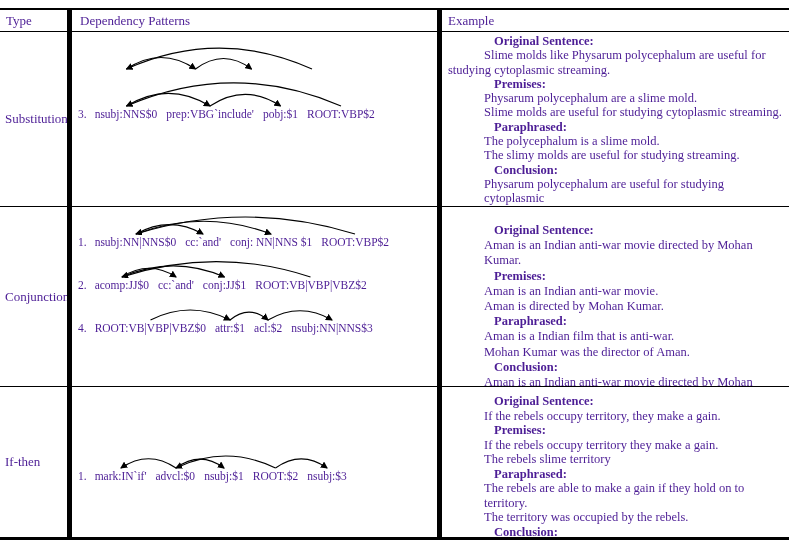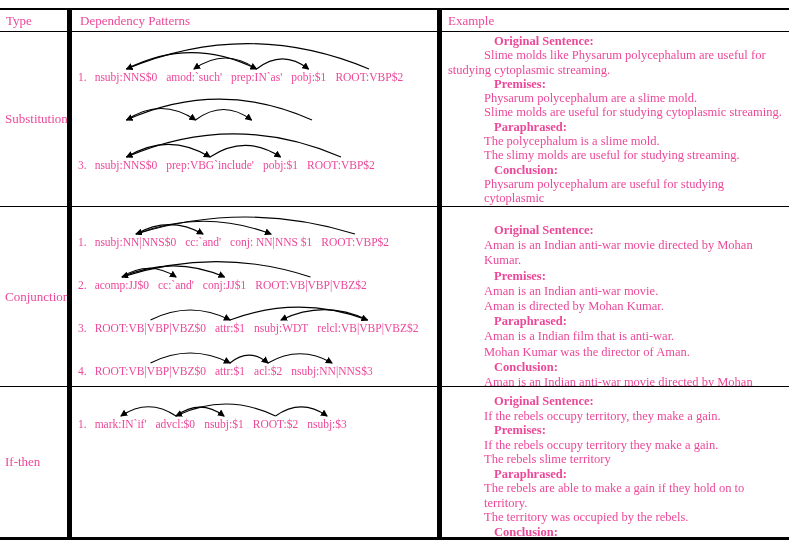--- a/index.html
+++ b/index.html
@@ -1,30 +1,30 @@
 <!DOCTYPE html>
 <html><head>
 <meta charset="utf-8">
 <style>
   html,body{margin:0;padding:0;background:#ffffff;}
   .page{width:789px;height:544px;box-sizing:border-box;padding-top:8px;
-        font-family:"Liberation Serif", serif;color:#ec4899;background:#fff;overflow:hidden;}
+        font-family:"Liberation Serif", serif;color:#4c1d95;background:#fff;overflow:hidden;}
   .tbl{border-top:2px solid #000;border-bottom:3px solid #000;}
   .grid-row{display:grid;grid-template-columns:67px 370px 352px;}
   .cell{box-sizing:border-box;overflow:hidden;}
   .cell + .cell{border-left:5px solid #000000;}
   .hdr-row{border-bottom:1px solid #000;}
   .hdr-row .cell{height:21px;font-size:13px;padding:3px 0 0 6px;}
   .hdr-row .cell.pat{padding-left:8px;}
   .body-row{border-bottom:1px solid #000;}
   .body-row:last-child{border-bottom:none;}
   .r1{height:174px;} .r2{height:179px;} .r3{height:150px;}
   .c-type{display:flex;align-items:center;padding-left:5px;font-size:13px;}
   .c-pat{position:relative;padding:4px 2px 0 6px;}
-  .r3 .c-pat{display:flex;flex-direction:column;justify-content:flex-start;padding-top:0;}
+  .r3 .c-pat{display:flex;flex-direction:column;justify-content:center;padding-top:0;}
   .r2 .c-pat{padding-top:2px;}
   .pattern{position:relative;margin-bottom:3px;}
   .arc-svg{display:block;}
   .arc{fill:none;stroke:#000;stroke-width:1.1;}
   .tok-line{white-space:nowrap;font-size:11.5px;line-height:14px;}
   .tok-num{margin-right:8px;}
   .tok{margin-right:9px;}
   .c-ex{padding:2px 4px 0 6px;font-size:12.5px;}
   .r1 .c-ex{line-height:14.3px;}
   .r2 .c-ex{line-height:15.2px;padding-top:16px;}
@@ -49,29 +49,20 @@
 
     <div class="grid-row hdr-row">
       <div class="cell">Type</div>
       <div class="cell pat">Dependency Patterns</div>
       <div class="cell">Example</div>
     </div>
 
     <div class="grid-row body-row r1">
       <div class="cell c-type">Substitution</div>
       <div class="cell c-pat">
-        <div class="pattern">
-            <svg class="arc-svg" height="34" width="361" viewBox="0 0 361 34">
-              <path d="M 291 33 Q 169.75 -17.800000000000004 48.5 33" class="arc" marker-end="url(#arrowhead)"></path>
-              <path d="M 178.5 33 Q 147.25 11 116 33" class="arc" marker-end="url(#arrowhead)"></path>
-              <path d="M 48.5 33 Q 113.5 0.20000000000000284 178.5 33" class="arc" marker-end="url(#arrowhead)"></path>
-              <path d="M 178.5 33 Q 204.5 12.68 230.5 33" class="arc" marker-end="url(#arrowhead)"></path>
-            </svg>
-            <div class="tok-line"><span class="tok-num">1.</span><span class="tok">nsubj:NNS$0</span><span class="tok">amod:`such'</span><span class="tok">prep:IN`as'</span><span class="tok">pobj:$1</span><span class="tok">ROOT:VBP$2</span></div>
-          </div>
         <div class="pattern">
             <svg class="arc-svg" height="34" width="361" viewBox="0 0 361 34">
               <path d="M 234 33 Q 141.25 -8.68 48.5 33" class="arc" marker-end="url(#arrowhead)"></path>
               <path d="M 48.5 33 Q 83 9.96 117.5 33" class="arc" marker-end="url(#arrowhead)"></path>
               <path d="M 117.5 33 Q 145.5 12.04 173.5 33" class="arc" marker-end="url(#arrowhead)"></path>
             </svg>
           </div>
         <div class="pattern">
             <svg class="arc-svg" height="34" width="361" viewBox="0 0 361 34">
               <path d="M 263 33 Q 155.75 -13.32 48.5 33" class="arc" marker-end="url(#arrowhead)"></path>
@@ -112,28 +103,20 @@
             <svg class="arc-svg" height="26" width="361" viewBox="0 0 361 26">
               <path d="M 232.5 25 Q 138.25 -5.850000000000001 44 25" class="arc" marker-end="url(#arrowhead)"></path>
               <path d="M 44 25 Q 71 7.600000000000001 98 25" class="arc" marker-end="url(#arrowhead)"></path>
               <path d="M 44 25 Q 95.25 2.75 146.5 25" class="arc" marker-end="url(#arrowhead)"></path>
             </svg>
             <div class="tok-line"><span class="tok-num">2.</span><span class="tok">acomp:JJ$0</span><span class="tok">cc:`and'</span><span class="tok">conj:JJ$1</span><span class="tok">ROOT:VB|VBP|VBZ$2</span></div>
           </div>
         <div class="pattern">
             <svg class="arc-svg" height="26" width="361" viewBox="0 0 361 26">
               <path d="M 72.5 25 Q 112.25 5.050000000000001 152 25" class="arc" marker-end="url(#arrowhead)"></path>
-              <path d="M 289.5 25 Q 246.25 4.350000000000001 203 25" class="arc" marker-end="url(#arrowhead)"></path>
-              <path d="M 152 25 Q 220.75 -0.75 289.5 25" class="arc" marker-end="url(#arrowhead)"></path>
-            </svg>
-            <div class="tok-line"><span class="tok-num">3.</span><span class="tok">ROOT:VB|VBP|VBZ$0</span><span class="tok">attr:$1</span><span class="tok">nsubj:WDT</span><span class="tok">relcl:VB|VBP|VBZ$2</span></div>
-          </div>
-        <div class="pattern">
-            <svg class="arc-svg" height="26" width="361" viewBox="0 0 361 26">
-              <path d="M 72.5 25 Q 112.25 5.050000000000001 152 25" class="arc" marker-end="url(#arrowhead)"></path>
               <path d="M 152 25 Q 171 9.2 190 25" class="arc" marker-end="url(#arrowhead)"></path>
               <path d="M 190 25 Q 222 6.600000000000001 254 25" class="arc" marker-end="url(#arrowhead)"></path>
             </svg>
             <div class="tok-line"><span class="tok-num">4.</span><span class="tok">ROOT:VB|VBP|VBZ$0</span><span class="tok">attr:$1</span><span class="tok">acl:$2</span><span class="tok">nsubj:NN|NNS$3</span></div>
           </div>
       </div>
       <div class="cell c-ex">
           <div class="line line-h">Original Sentence:</div>
           <div class="line line-i">Aman is an Indian anti-war movie directed by Mohan Kumar.</div>
           <div class="line line-h">Premises:</div>

